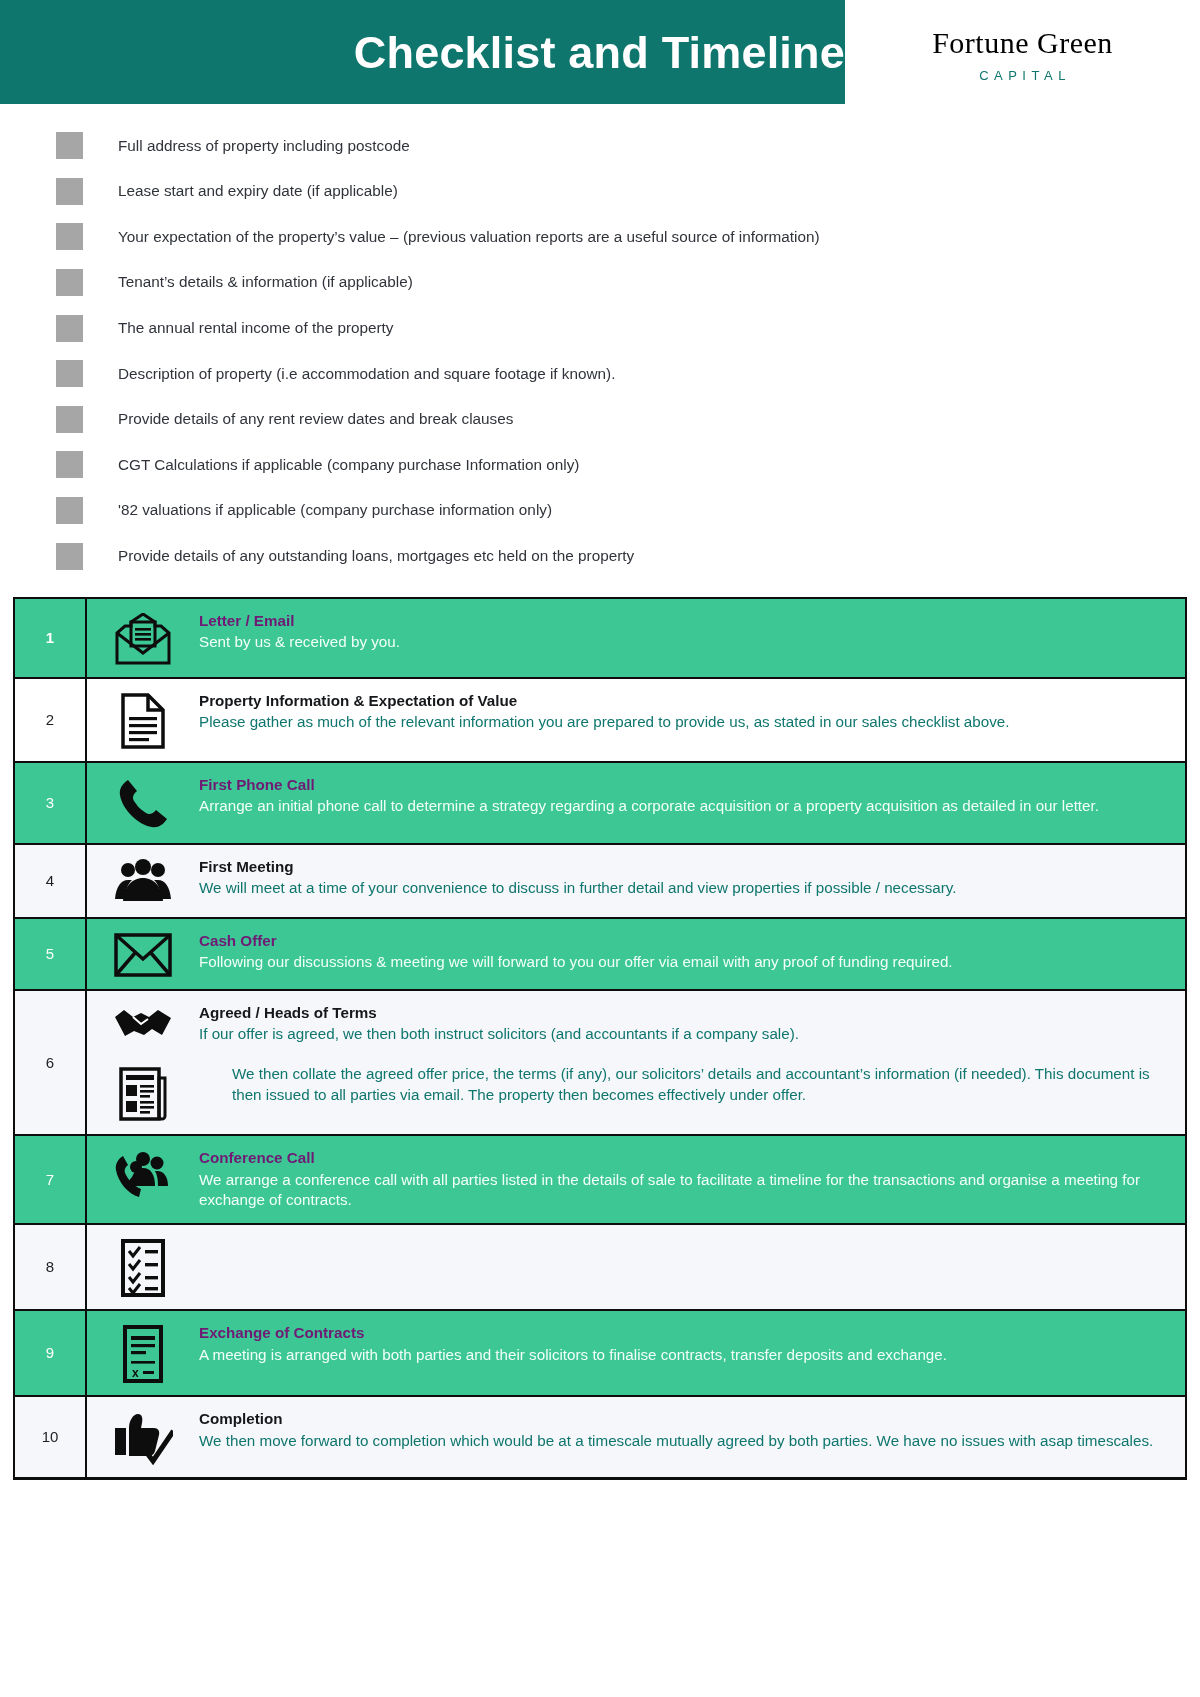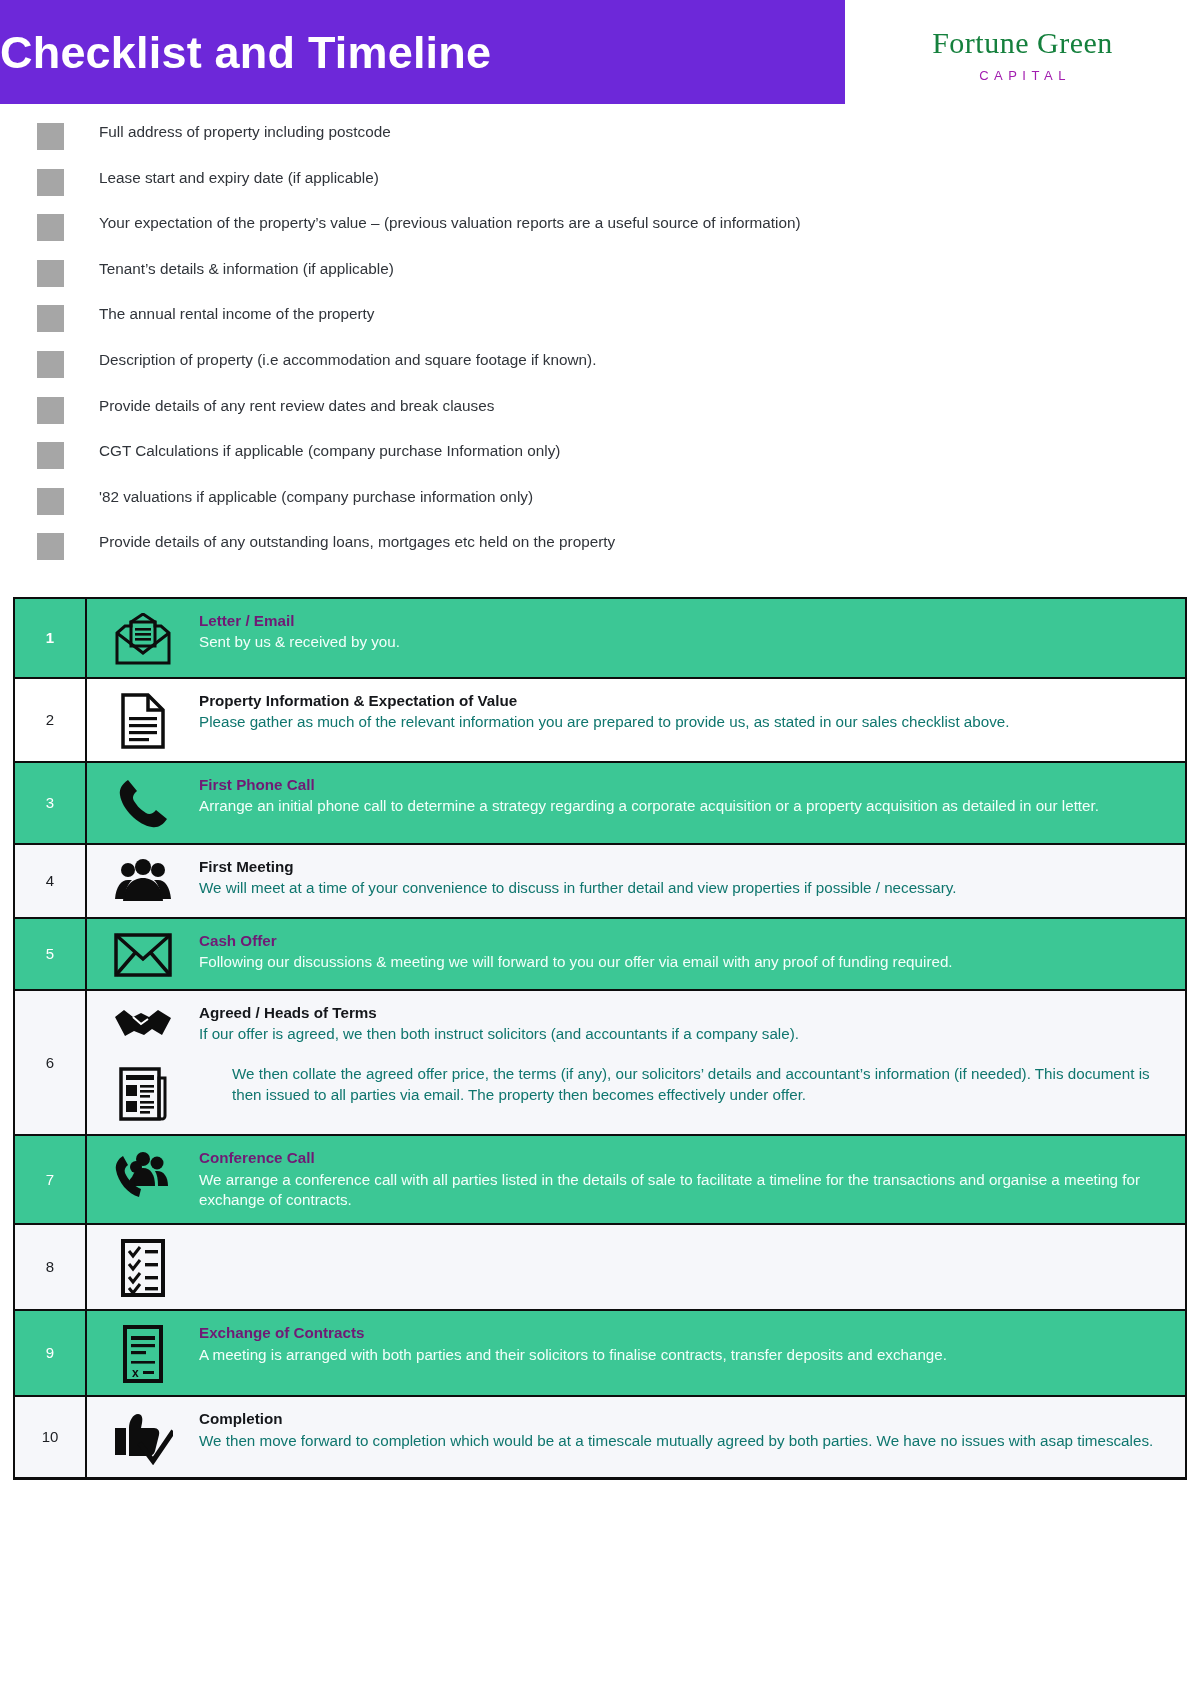--- a/index.html
+++ b/index.html
@@ -18,24 +18,24 @@
 
   
   .header {
     display: flex;
     align-items: stretch;
     height: 104px;
     width: 100%;
   }
   .header-band {
     flex: 0 0 845px;
-    background: #6d28d9;
+    background: #0f766e;
     display: flex;
     align-items: center;
-    justify-content: flex-start;
+    justify-content: flex-end;
   }
   .header-title {
     color: #ffffff;
     font-size: 45px;
     font-weight: bold;
     letter-spacing: 0.2px;
     line-height: 1;
     white-space: nowrap;
   }
   .header-logo {
@@ -44,41 +44,43 @@
     display: flex;
     flex-direction: column;
     align-items: center;
     justify-content: center;
     padding-top: 6px;
   }
   .logo-main {
     font-family: "Liberation Serif", serif;
     font-size: 30px;
     font-weight: normal;
-    color: #15803d;
+    color: #000000;
     letter-spacing: 0.5px;
     line-height: 1.05;
     white-space: nowrap;
   }
   .logo-sub {
     font-size: 13px;
     letter-spacing: 5.5px;
-    color: #a21caf;
+    color: #0f766e;
     margin-top: 9px;
     padding-left: 5px;
     white-space: nowrap;
   }
 
   
   .checklist {
     padding: 19px 0 0 37px;
   }
   .check-row {
     display: flex;
+    align-items: center;
     height: 45.6px;
+    margin-left: 19px;
   }
   .check-box {
     flex: 0 0 auto;
     width: 27px;
     height: 27px;
     background: #a6a6a6;
   }
   .check-text {
     margin-left: 35px;
     font-size: 15.3px;

